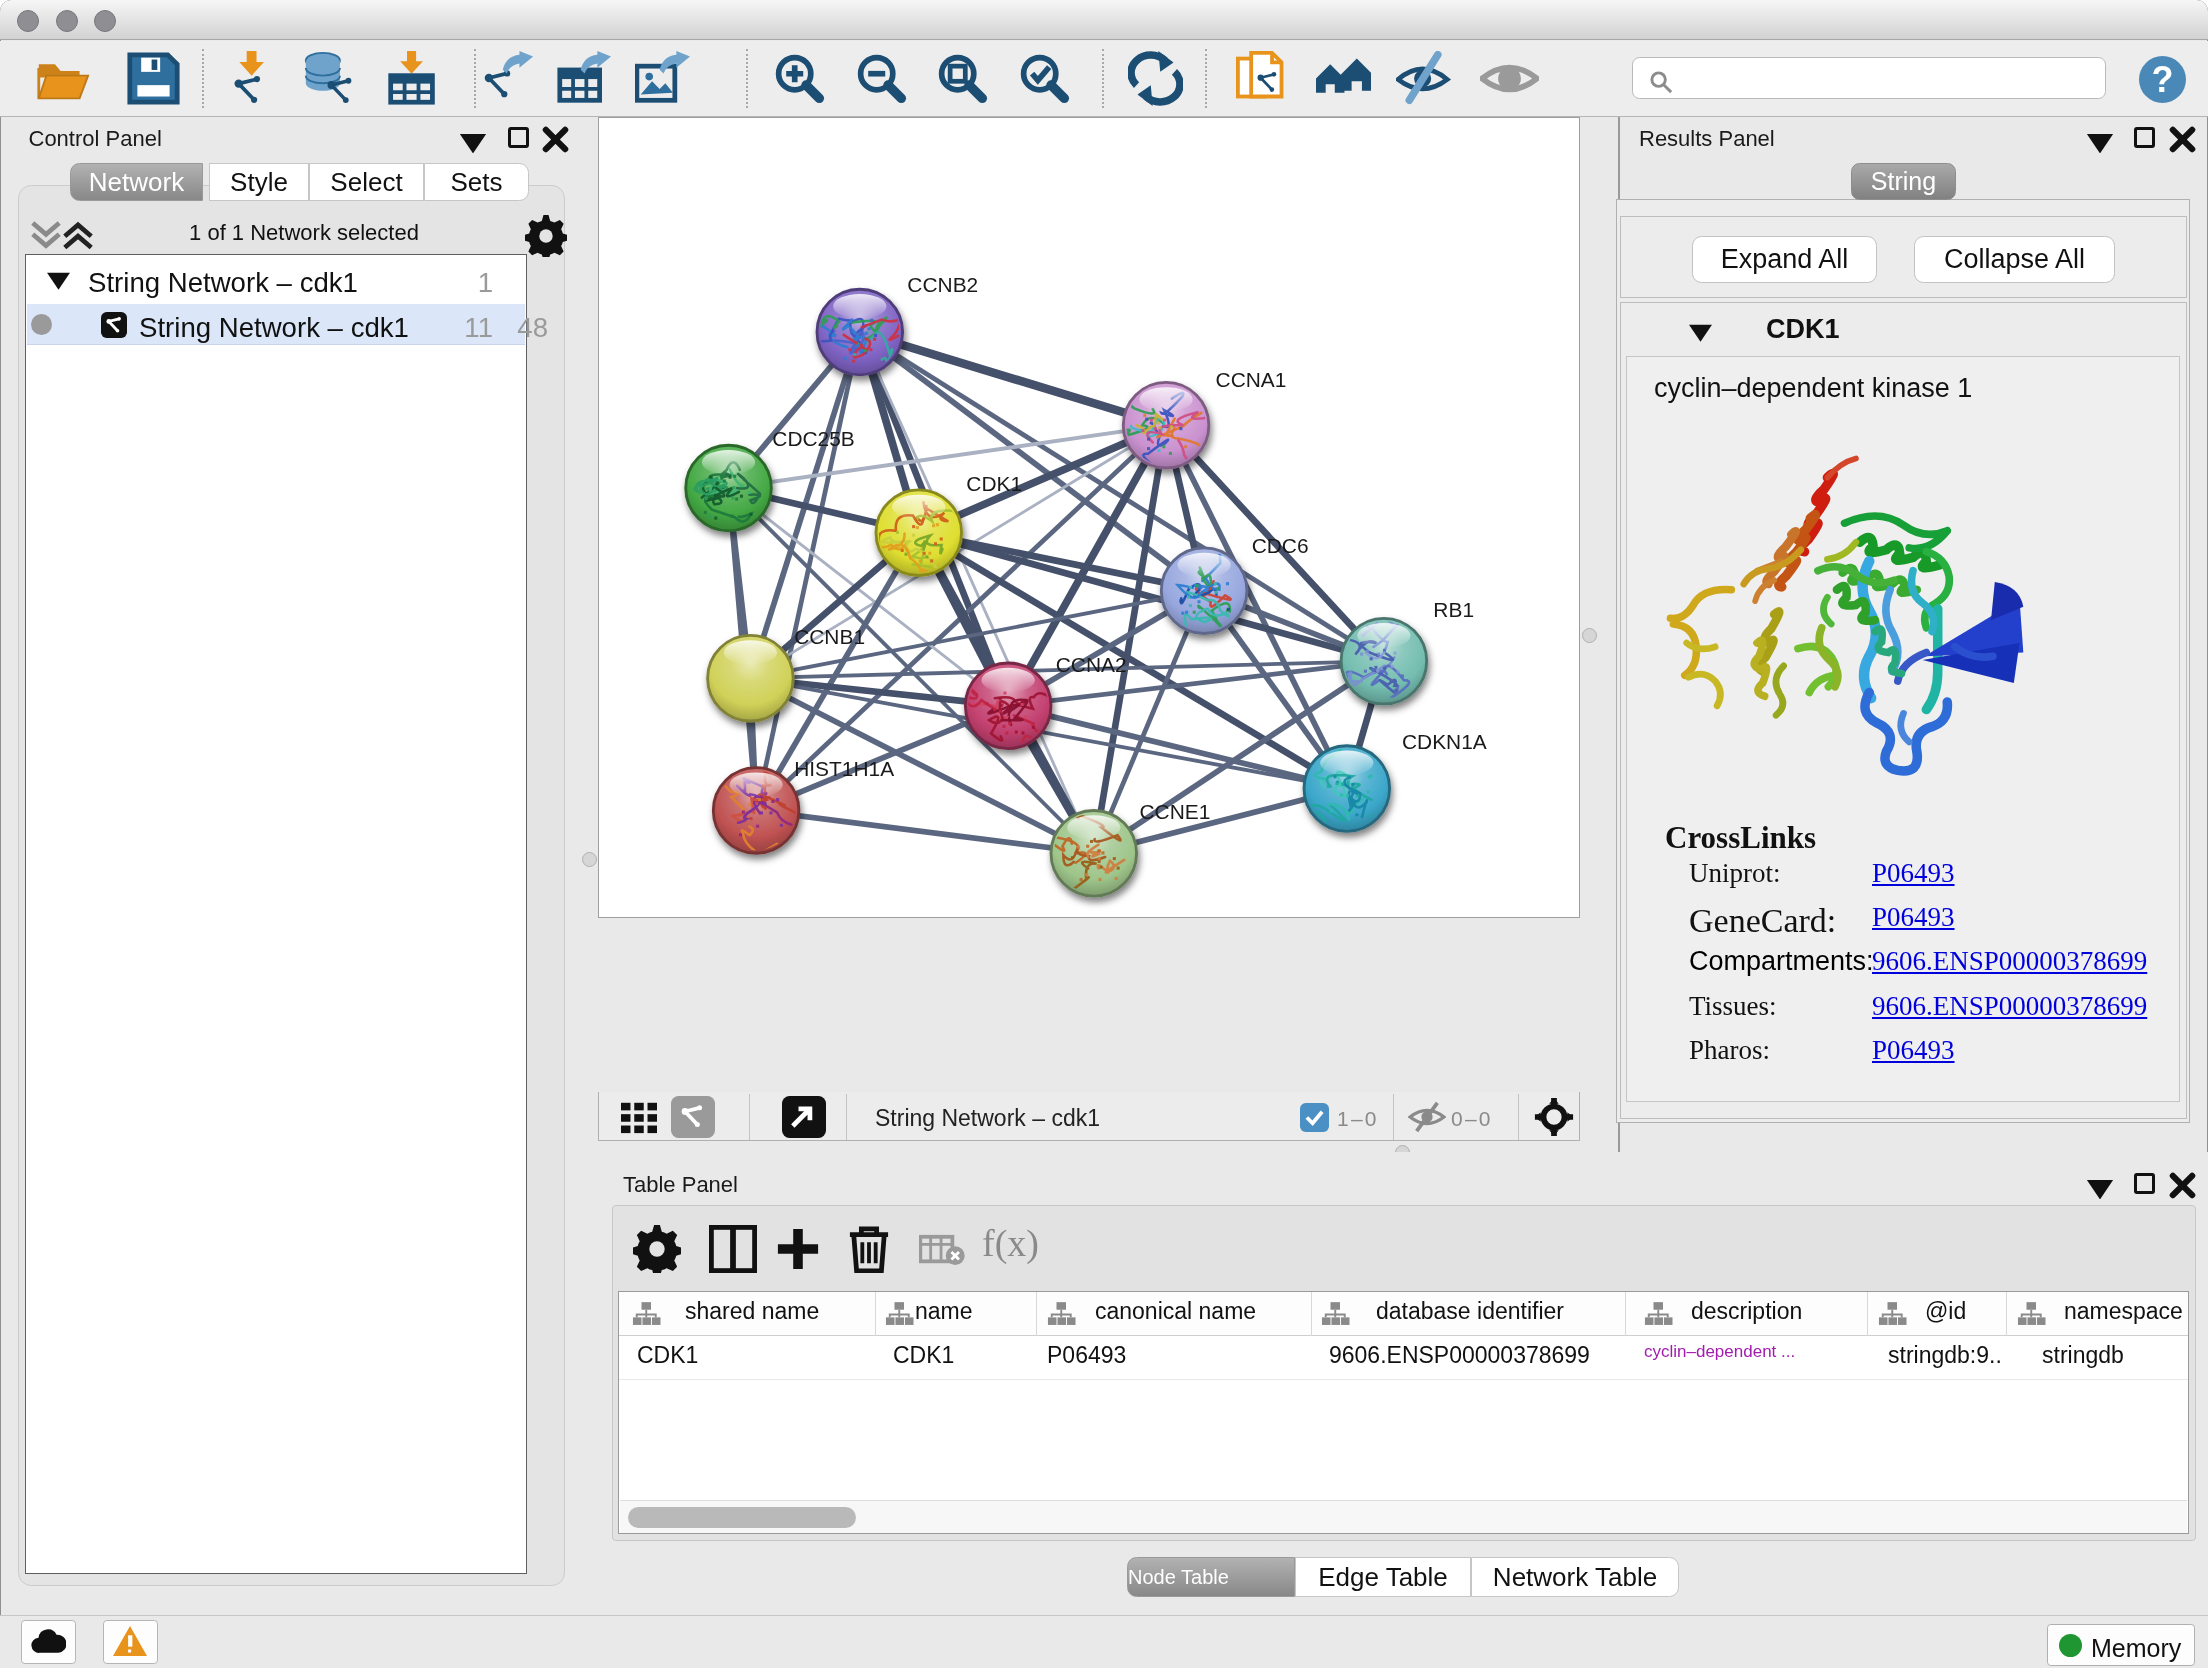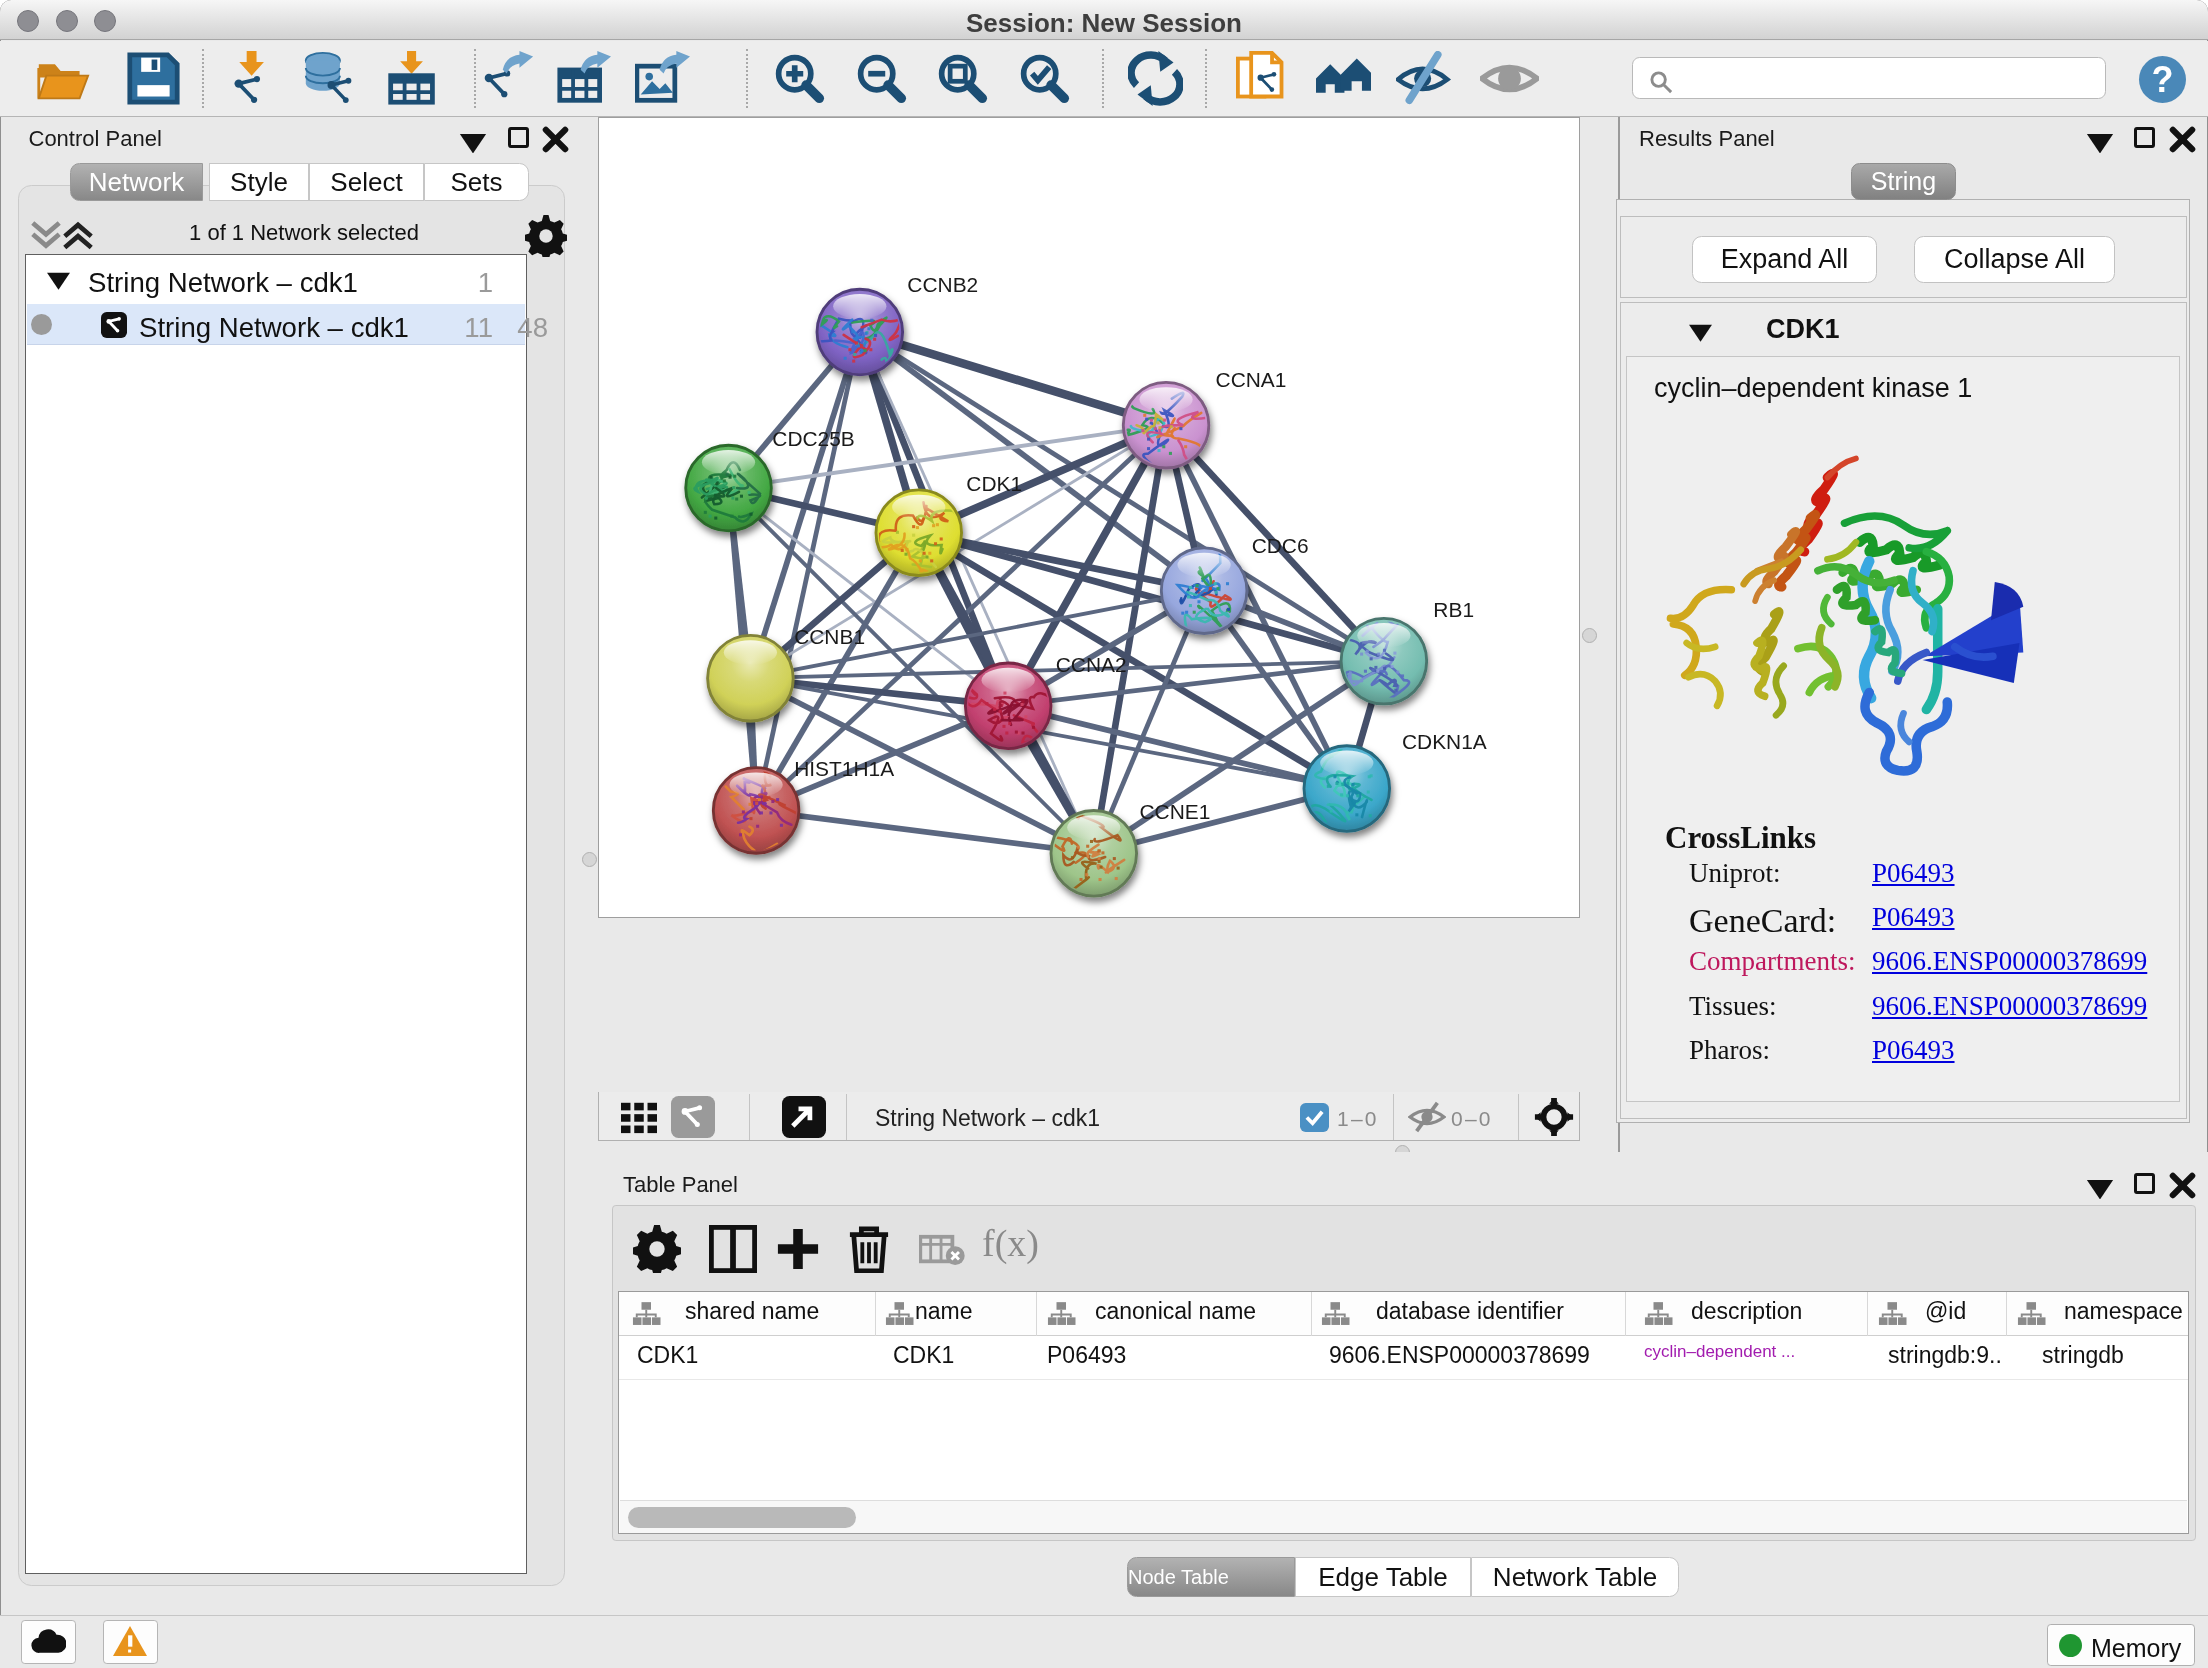--- a/index.html
+++ b/index.html
@@ -1,18 +1,17 @@
 <!DOCTYPE html>
 <html style="font-size:15px"><head><meta charset="utf-8"><style>*{margin:0;padding:0;box-sizing:border-box}body{width:2208px;height:1668px;background:#ffffff;font-family:"Liberation Sans",sans-serif;position:relative;overflow:hidden}.win{position:absolute;left:0;top:0;width:2208px;height:1668px;background:#e9e9e9;border-radius:11.4px 11.4px 0 0;box-shadow:0 0 0 1px #8f8f8f inset;overflow:hidden}.abs{position:absolute}</style></head><body>
 <div class="win">
     <div class="abs" style="left:0;top:0;width:2208px;height:40px;background:linear-gradient(#f6f6f6,#d2d2d2);border-bottom:1px solid #a6a6a6;border-radius:11.4px 11.4px 0 0"></div>
     <div class="abs" style="left:17px;top:9.5px;width:22px;height:22px;border-radius:50%;background:#8e8e93;border:1px solid #76767c"></div>
     <div class="abs" style="left:56px;top:9.5px;width:22px;height:22px;border-radius:50%;background:#8e8e93;border:1px solid #76767c"></div>
     <div class="abs" style="left:94px;top:9.5px;width:22px;height:22px;border-radius:50%;background:#8e8e93;border:1px solid #76767c"></div>
-    <div class="abs" style="left:0;top:7.6px;width:2208px;height:32px;text-align:center;font-size:26px;font-weight:600;color:#3e3e3e">Session: New Session</div>
     <div class="abs" style="left:0;top:41px;width:2208px;height:76px;background:#ededed;border-bottom:1.9px solid #b5b5b5"></div>
     <svg style="position:absolute;left:35px;top:51px" width="55" height="55" viewBox="0 0 58 58">
       <path d="M4 14 h17 l6 7 h20 v7 h-43 z" fill="#cc8219"></path>
       <path d="M4 50 v-32" stroke="#cc8219" stroke-width="3"></path>
       <path d="M4 50 l8 -24 h44 l-9 24 z" fill="#e8941c" stroke="#be7917" stroke-width="2"></path>
     </svg>
     <svg style="position:absolute;left:126px;top:51px" width="55" height="55" viewBox="0 0 58 58">
       <path d="M4 4 h40 l10 10 v40 h-50 z" fill="#2e6f9e" stroke="#1c4e74" stroke-width="5"></path>
       <rect x="16" y="7" width="20" height="15" fill="#ffffff"></rect>
       <rect x="27" y="9" width="6" height="11" fill="#1c4e74"></rect>
@@ -715,21 +714,21 @@
       <path d="M286 150 q-6 22 10 34 q16 12 10 30" fill="none" stroke="#30b0c8" stroke-width="8" stroke-linecap="round"></path>
       <path d="M226 120 q-12 16 -30 18" fill="none" stroke="#a0b822" stroke-width="7" stroke-linecap="round"></path>
       <path d="M330 230 q18 14 40 10" fill="none" stroke="#2a50d0" stroke-width="8" stroke-linecap="round"></path>
       <path d="M246 214 q10 -9.0 7.0 11.0 q-10 9.0 7.0 11.0 q10 -9.0 7.0 11.0 q-10 9.0 7.0 11.0" fill="none" stroke="#28a87c" stroke-width="8" stroke-linecap="round"></path>
     </svg>
     <div class="abs" style="left:1665px;top:820px;font-family:'Liberation Serif',serif;font-size:31px;font-weight:700;color:#111">CrossLinks</div>
     <div class="abs" style="left:1689px;top:858px;font-family:'Liberation Serif',serif;font-size:27px;color:#111">Uniprot:</div>
     <div class="abs" style="left:1872px;top:858px;font-family:'Liberation Serif',serif;font-size:27px;color:#0000dd;text-decoration:underline">P06493</div>
     <div class="abs" style="left:1689px;top:902px;font-family:'Liberation Serif',serif;font-size:34px;color:#111">GeneCard:</div>
     <div class="abs" style="left:1872px;top:902px;font-family:'Liberation Serif',serif;font-size:27px;color:#0000dd;text-decoration:underline">P06493</div>
-    <div class="abs" style="left:1689px;top:946px;font-family:Liberation Serif, serif;font-size:27px;color:#be185d">Compartments:</div>
+    <div class="abs" style="left:1689px;top:946px;font-family:Liberation Sans, sans-serif;font-size:27px;color:#000000">Compartments:</div>
     <div class="abs" style="left:1872px;top:946px;font-family:'Liberation Serif',serif;font-size:27px;color:#0000dd;text-decoration:underline">9606.ENSP00000378699</div>
     <div class="abs" style="left:1689px;top:991px;font-family:'Liberation Serif',serif;font-size:27px;color:#111">Tissues:</div>
     <div class="abs" style="left:1872px;top:991px;font-family:'Liberation Serif',serif;font-size:27px;color:#0000dd;text-decoration:underline">9606.ENSP00000378699</div>
     <div class="abs" style="left:1689px;top:1035px;font-family:'Liberation Serif',serif;font-size:27px;color:#111">Pharos:</div>
     <div class="abs" style="left:1872px;top:1035px;font-family:'Liberation Serif',serif;font-size:27px;color:#0000dd;text-decoration:underline">P06493</div>
     <div class="abs" style="left:598px;top:1152px;width:1610px;height:463px;background:#e9e9e9"></div>
     <div class="abs" style="left:623px;top:1172px;font-size:22px;color:#1a1a1a">Table Panel</div>
     <svg style="position:absolute;left:2085px;top:1176px" width="30" height="23" viewBox="0 0 32 24">
       <path d="M2 4 h28 l-14.0 20.72 z" fill="#111111"></path>
     </svg>

